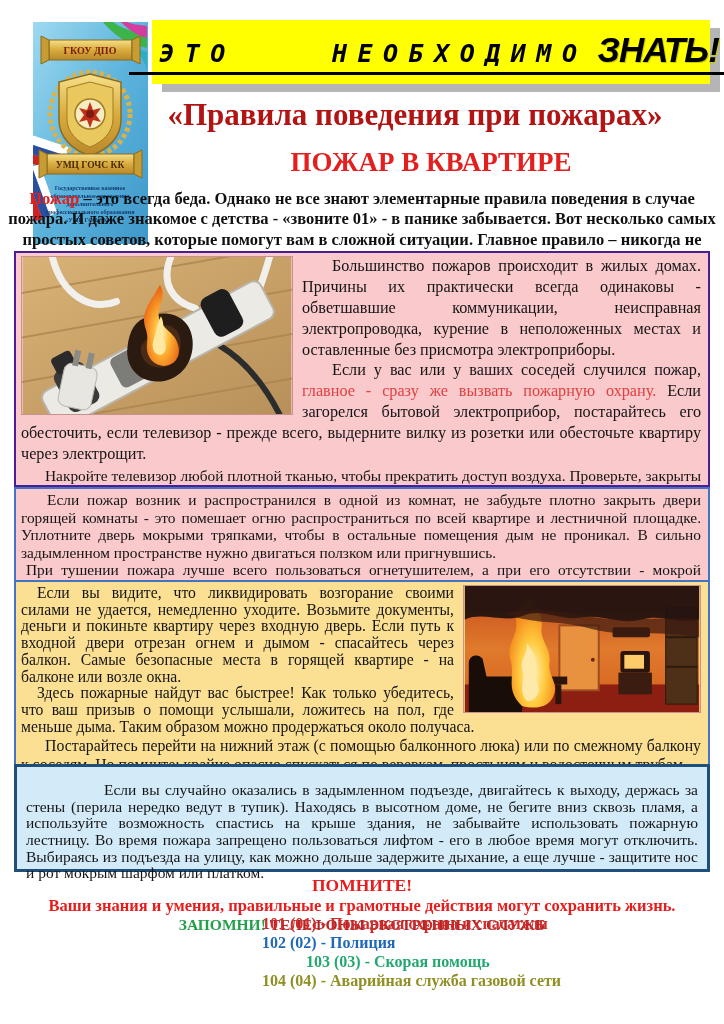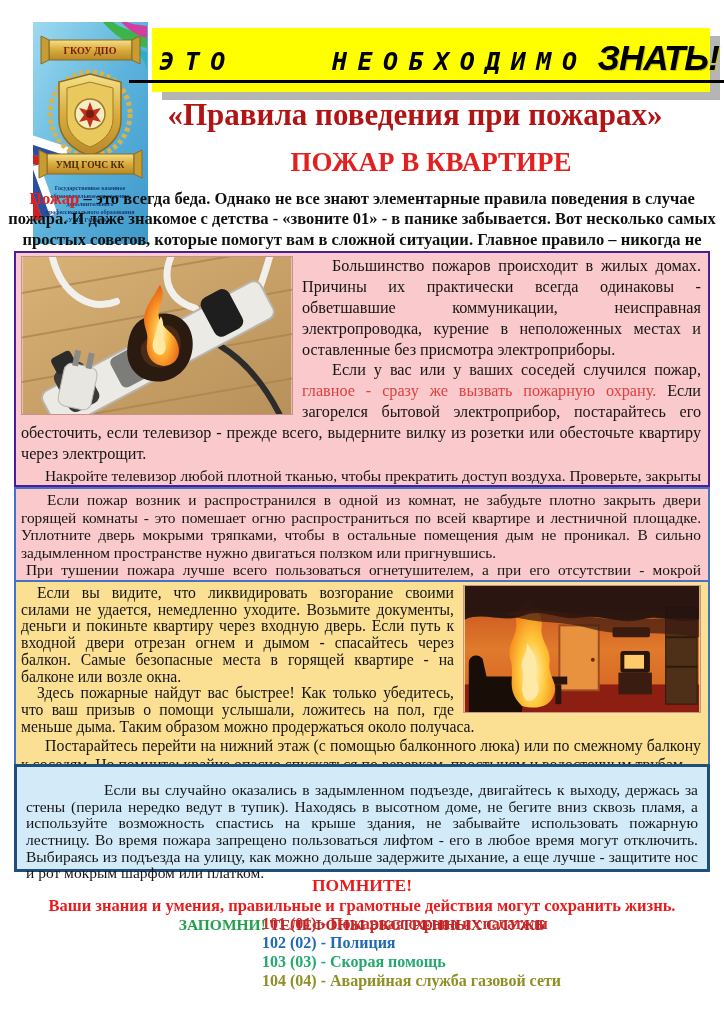--- a/index.html
+++ b/index.html
@@ -8,21 +8,21 @@
     position:relative; width:724px; height:1024px; margin:0 auto;
     background:#ffffff; overflow:hidden; color:#151515;
   }
 
   
   .logo { position:absolute; left:33px; top:22px; width:115px; height:222px; }
   .logo svg { display:block; width:100%; height:100%; }
 
   
   .banner {
-    position:absolute; left:152px; top:28px; width:558px; height:64px;
+    position:absolute; left:152px; top:20px; width:558px; height:64px;
     background:#ffff00; box-shadow:10px 8px 0 #b5b5b5;
     display:flex; align-items:center; justify-content:center;
   }
   .banner-line {
     display:flex; align-items:baseline; justify-content:center;
     border-bottom:3px solid #000; padding:0 14px 2px 30px;
   }
   .banner-part1 {
     font-family:"DejaVu Sans Mono", monospace; font-style:italic; font-weight:bold;
     font-size:25px; letter-spacing:0.42em; word-spacing:0.9em; color:#000; white-space:pre;
@@ -84,21 +84,21 @@
   .slogan    { position:absolute; left:0; top:896px; width:724px; text-align:center;
                font-size:16.5px; font-weight:bold; color:#e81c1c; }
   .services  { position:absolute; left:0; top:916px; width:724px; text-align:center;
                font-size:15.5px; font-weight:bold; }
   .services .memorize { color:#22a04a; }
   .services .svc-title { color:#b62525; }
   .phones    { position:absolute; left:262px; top:914px; font-size:16px; font-weight:bold; }
   .phones div { line-height:19px; }
   .phone-fire   { color:#d02b2b; }
   .phone-police { color:#2069b4; }
-  .phone-ambul  { color:#23a86f; }
+  .phone-ambul  { color:#23a86f;margin-left:44px; }
   .phone-gas    { color:#8f8f25; }
 </style>
 </head>
 <body>
 
 <div class="page">
 
   <div class="logo">
     <svg viewBox="0 0 115 222">
       <defs>

